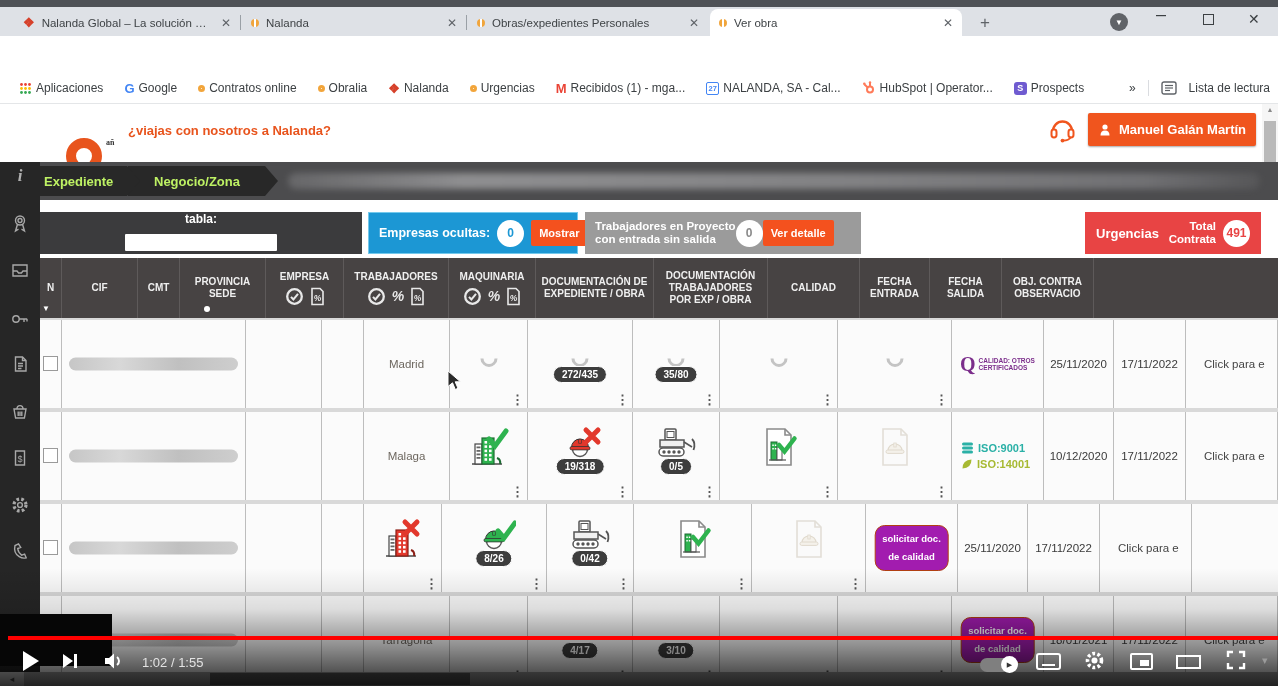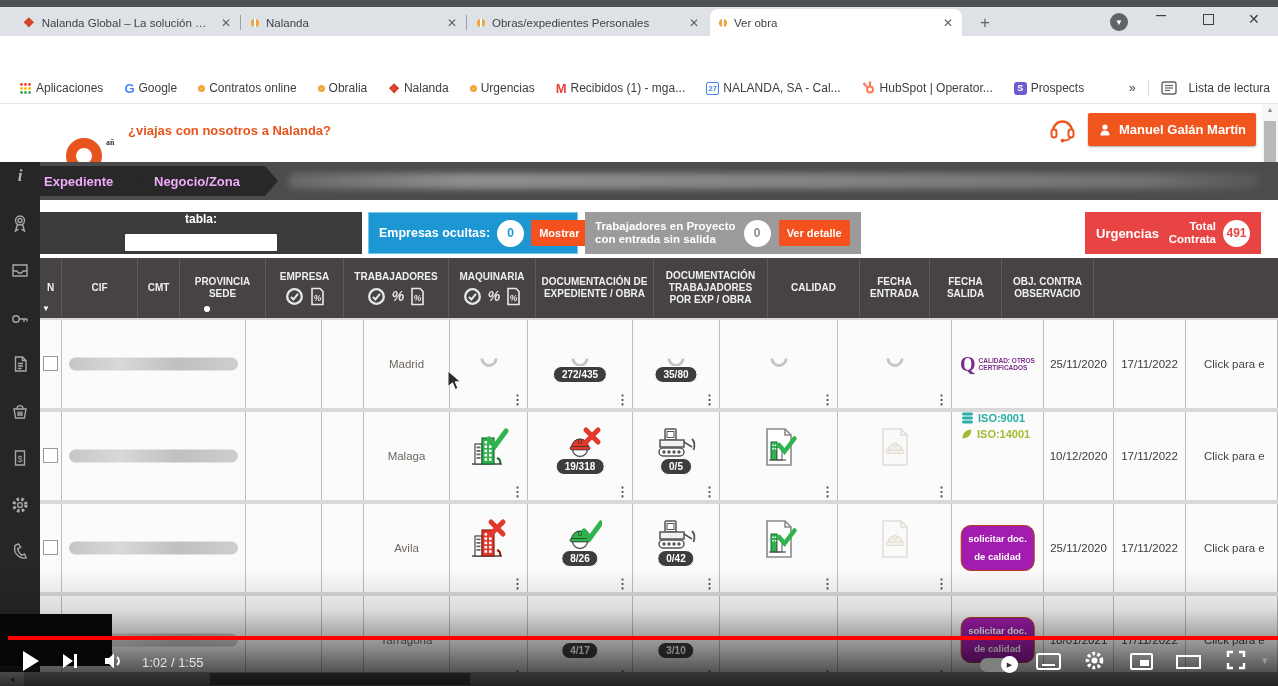--- a/index.html
+++ b/index.html
@@ -71,42 +71,42 @@
   #headsetic{position:absolute;left:1048px;top:115px;}
   #userbtn{position:absolute;left:1088px;top:113px;width:168px;height:33px;background:#f0551e;border-radius:2px;
     color:#fff;font-size:13px;font-weight:bold;display:flex;align-items:center;justify-content:center;gap:7px;
     box-shadow:0 1px 2px rgba(0,0,0,.35);}
   #vsb{position:absolute;right:0;top:104px;width:16px;height:58px;background:#f6f6f6;}
   #vsb .arr{position:absolute;left:0;top:2px;width:16px;text-align:center;font-size:7px;color:#8a8a8a;}
   #vsb .thumb{position:absolute;left:2px;top:17px;width:12px;height:41px;background:#b9b9b9;}
 
   
   #navbar{position:absolute;left:0;top:162px;width:1278px;height:38px;background:#4c4c4e;}
-  .crumb{position:absolute;top:166px;height:30px;background:#282828;color:#f0abfc;font-size:13px;font-weight:bold;
+  .crumb{position:absolute;top:166px;height:30px;background:#282828;color:#bef264;font-size:13px;font-weight:bold;
     display:flex;align-items:center;padding:0 22px 0 16px;
     clip-path:polygon(0 0,calc(100% - 13px) 0,100% 50%,calc(100% - 13px) 100%,0 100%);}
   #crumb1{left:28px;min-width:112px;z-index:2;}
   #crumb2{left:128px;min-width:150px;z-index:1;padding-left:26px;}
   #crumbblur{position:absolute;left:288px;top:173px;width:972px;height:16px;border-radius:8px;opacity:.85;
     background:linear-gradient(90deg,#6b6b6d 0%,#9a9a9c 18%,#8d8d8f 55%,#77777a 88%,#58585a 100%);filter:blur(3px);}
   #sidebar{position:absolute;left:0;top:162px;width:40px;height:524px;background:#262626;z-index:6;
     display:flex;flex-direction:column;align-items:center;padding-top:4px;}
   .sbicon{height:20px;margin-bottom:27px;display:flex;align-items:center;justify-content:center;}
   .sbi-info{font-family:"Liberation Serif",serif;font-style:italic;font-weight:bold;font-size:17px;color:#b0b0b0;}
 
   
   #gapwhite{position:absolute;left:0;top:200px;width:1278px;height:58px;background:#fff;}
   .fpanel{position:absolute;top:212px;height:42px;display:flex;align-items:center;}
   #fdark{left:40px;width:322px;background:#3b3b3d;gap:8px;padding:0 10px;flex-direction:column;}
   .flabel{color:#fff;font-size:12px;font-weight:bold;white-space:nowrap;}
   #tablainput{width:152px;height:24px;border:none;background:#fff;border-radius:1px;}
   .cb{width:16px;height:16px;background:#fff;border-radius:3px;color:#333;font-size:12px;font-weight:bold;
     display:flex;align-items:center;justify-content:center;flex:none;}
   #fblue{left:368px;width:210px;background:#1c97d4;border:1px solid #74c9ec;gap:7px;padding:0 10px;}
-  #fgrey{left:585px;width:276px;background:#9b9b9b;gap:8px;padding:0 10px;}
+  #fgrey{left:585px;width:276px;background:#9b9b9b;gap:0;padding:0 10px;}
   #fred{left:1085px;width:176px;background:#e84444;gap:7px;padding:0 11px;}
   .f2line{color:#fff;font-size:11.5px;font-weight:bold;line-height:13px;white-space:nowrap;}
   .f2line span{display:block;}
   .fcircle{width:27px;height:27px;border-radius:50%;background:#fff;display:flex;align-items:center;
     justify-content:center;font-weight:bold;font-size:12px;flex:none;}
   .fbtn{background:#f4511e;color:#fff;font-size:11px;font-weight:bold;border:none;padding:7px 8px;
     border-radius:2px;white-space:nowrap;}
 
   
   #tablebg{position:absolute;left:40px;top:318px;width:1238px;height:368px;background:#d9d9d9;}
@@ -128,21 +128,21 @@
   .icw{position:absolute;top:14px;left:50%;transform:translateX(-50%);}
   .spinner{width:17px;height:17px;border:3px solid #c4c4c4;border-radius:50%;
     border-bottom-color:transparent;border-right-color:transparent;top:30px;
     transform:translateX(-50%) rotate(225deg);}
   .badge{position:absolute;top:46px;left:50%;transform:translateX(-50%);background:#3d3d3d;color:#fff;
     font-size:10px;font-weight:bold;padding:2px 8px;border-radius:9px;white-space:nowrap;border:1px solid #fff;}
   .kebab{position:absolute;right:3px;bottom:1px;color:#555;font-size:13px;font-weight:bold;}
   .qwrap{display:flex;align-items:center;justify-content:center;gap:3px;height:100%;}
   .qbig{font-family:"Liberation Serif",serif;font-weight:bold;font-size:20px;color:#7b2d8b;}
   .qlines{font-size:6.5px;font-weight:bold;color:#7b2d8b;text-align:left;line-height:7.5px;}
-  .isowrap{display:flex;flex-direction:column;height:100%;gap:4px;padding-left:9px;}
+  .isowrap{display:flex;flex-direction:column;justify-content:center;height:100%;gap:4px;padding-left:9px;}
   .isoline{display:flex;align-items:center;gap:4px;font-size:11px;font-weight:bold;}
   .iso1{color:#2ab0a6;}.iso2{color:#a7b932;}
   .solic{position:absolute;top:50%;left:50%;transform:translate(-50%,-50%);background:#a21caf;border:1px solid #b23f12;
     color:#fff;font-size:9.5px;font-weight:bold;line-height:18px;padding:4px 7px;border-radius:10px;text-align:center;white-space:nowrap;}
 
   
   #hscroll{position:absolute;left:0;top:672px;width:1278px;height:14px;background:#a8a8a8;z-index:40;}
   #hscrollleft{position:absolute;left:0;top:0;width:24px;height:14px;background:#dedede;color:#555;font-size:9px;
     display:flex;align-items:center;justify-content:center;}
   #hthumb{position:absolute;left:210px;top:1px;width:260px;height:12px;background:#5f5f5f;}
@@ -663,23 +663,20 @@
       </div>
       <div class="trow" style="top: 504px;">
         <div class="tcell" style="width: 22px;">
           <span class="selbox"></span>
         </div>
         <div class="tcell" style="width: 184px;">
           <span class="blurbar"></span>
         </div>
         <div class="tcell" style="width: 76px;"></div>
         <div class="tcell" style="width: 42px;"></div>
-        <div class="tcell" style="width: 86px;">
-          <div class="prov">Avila</div>
-        </div>
         <div class="tcell" style="width: 78px;">
           <svg class="icw" width="40" height="42" viewBox="0 0 40 42">
     <line x1="3" y1="38" x2="33" y2="38" stroke="#555" stroke-width="1.6"></line>
     <rect x="6" y="18" width="7" height="20" fill="#fff" stroke="#444" stroke-width="1.2"></rect>
     <rect x="7.5" y="20.5" width="4" height="1.8" fill="#666"></rect>
             <rect x="7.5" y="24" width="4" height="1.8" fill="#666"></rect>
     <rect x="7.5" y="27.5" width="4" height="1.8" fill="#666"></rect>
             <rect x="7.5" y="31" width="4" height="1.8" fill="#666"></rect>
     <rect x="13" y="12" width="12" height="26" fill="#e2382c" stroke="#8c1f16" stroke-width="1.2"></rect>
             <rect x="15.5" y="15" width="2.6" height="2.6" fill="#fff"></rect>

